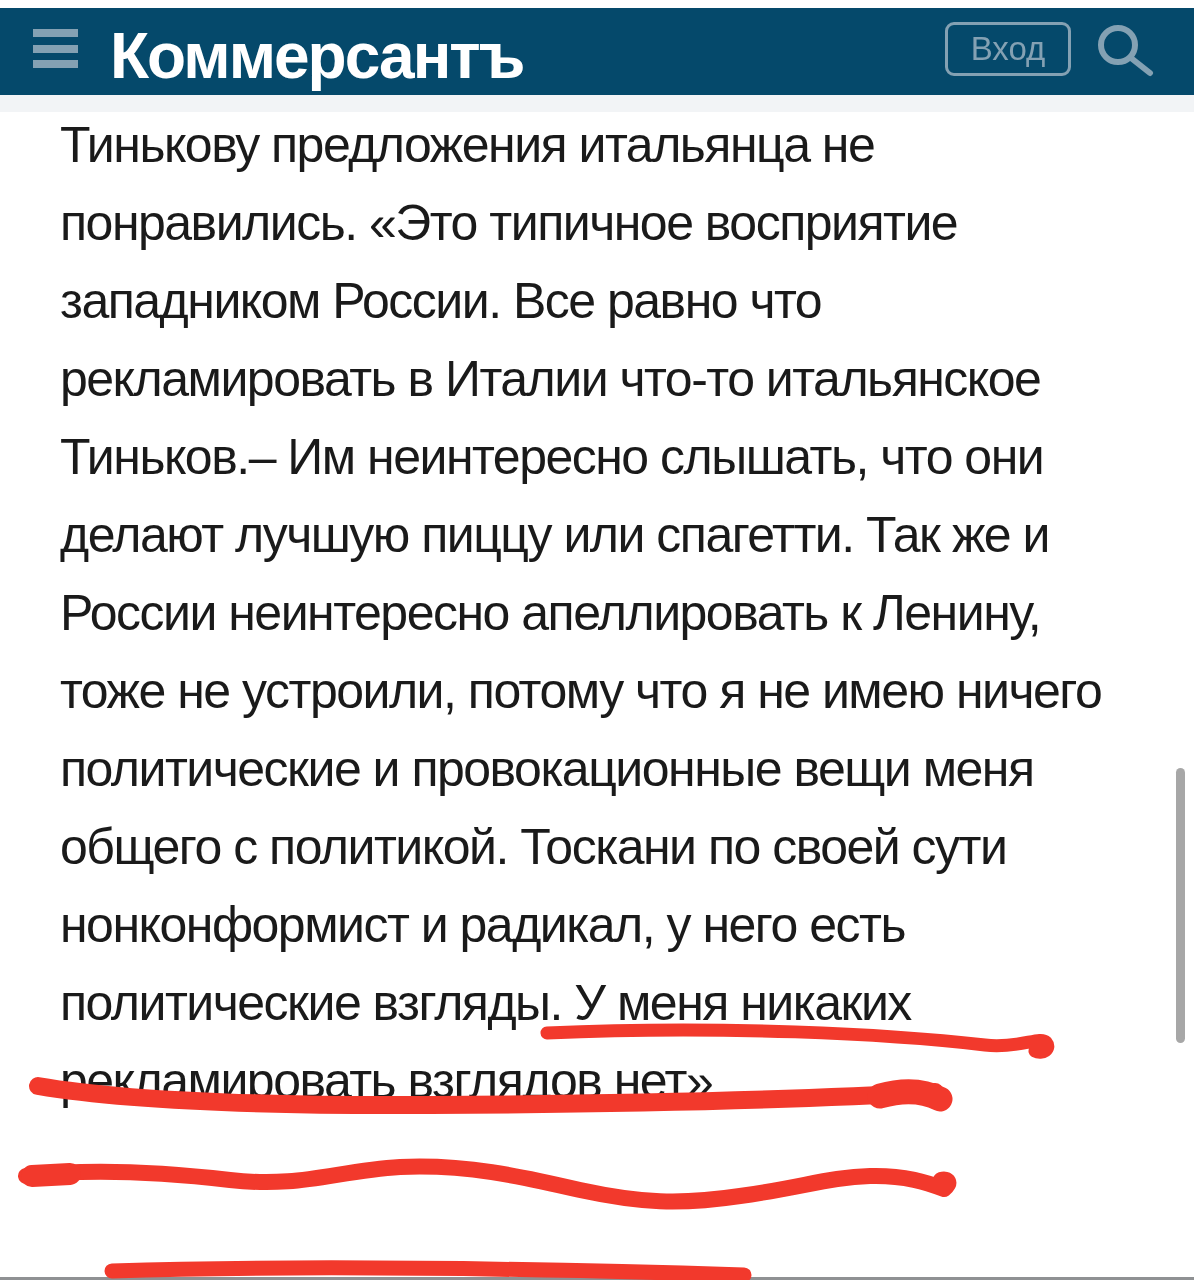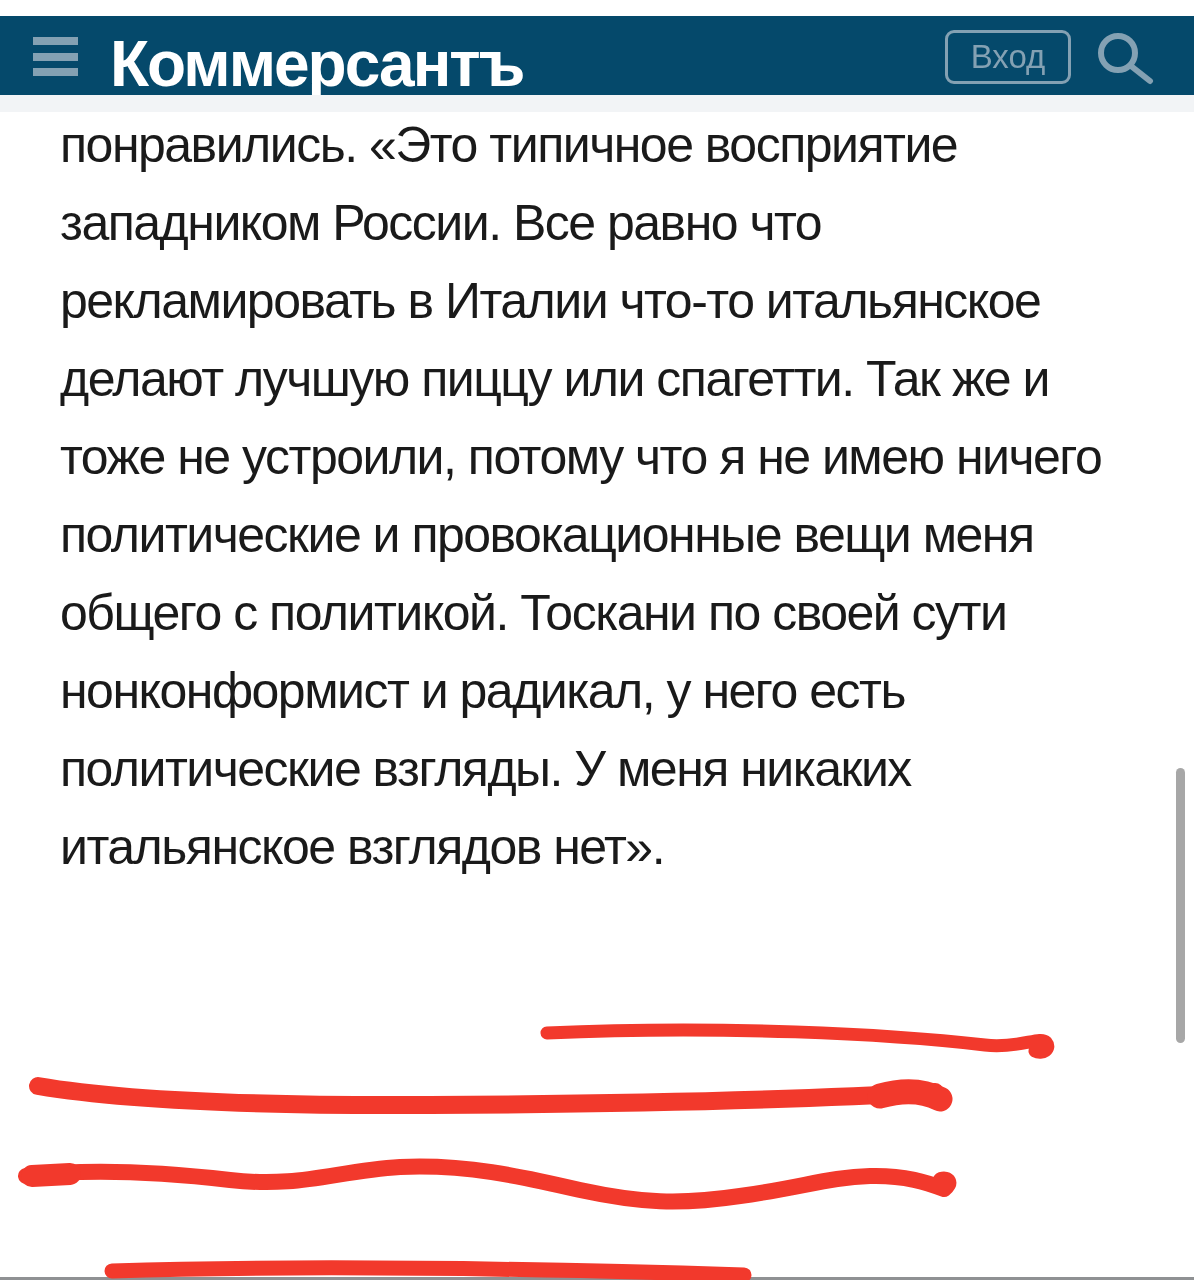--- a/index.html
+++ b/index.html
@@ -15,21 +15,21 @@
   }
   *{margin:0;padding:0;box-sizing:border-box;}
   html,body{width:1194px;height:1280px;overflow:hidden;}
   body{
     position:relative;
     background:var(--page-bg);
     font-family:"Liberation Sans","DejaVu Sans",sans-serif;
   }
   
   .header{
-    position:absolute;left:0;top:16px;width:1194px;height:95px;
+    position:absolute;left:0;top:8px;width:1194px;height:95px;
     background:var(--header-bg);
     display:flex;align-items:center;
   }
   .menu-btn{
     position:absolute;left:33px;top:21px;width:45px;height:39px;
     display:flex;flex-direction:column;justify-content:space-between;
     background:none;border:none;cursor:pointer;
   }
   .menu-btn .bar{width:45px;height:8px;background:var(--header-muted);}
   .brand{
@@ -105,30 +105,33 @@
     <svg width="70" height="68" viewBox="0 0 70 68">
       <circle cx="28" cy="29" r="17" fill="none" stroke="var(--header-muted)" stroke-width="6"></circle>
       <line x1="41" y1="42" x2="60" y2="57" stroke="var(--header-muted)" stroke-width="6" stroke-linecap="round"></line>
     </svg>
   </button>
 </header>
 
 <div class="subheader-strip"></div>
 
 <main class="article">
+  <div class="line">Тинькову предложения итальянца не</div>
   <div class="line">понравились. «Это типичное восприятие</div>
   <div class="line">западником России. Все равно что</div>
   <div class="line">рекламировать в Италии что-то итальянское</div>
+  <div class="line">Тиньков.– Им неинтересно слышать, что они</div>
   <div class="line">делают лучшую пиццу или спагетти. Так же и</div>
+  <div class="line">России неинтересно апеллировать к Ленину,</div>
   <div class="line">тоже не устроили, потому что я не имею ничего</div>
   <div class="line">политические и провокационные вещи меня</div>
   <div class="line">общего с политикой. Тоскани по своей сути</div>
   <div class="line">нонконформист и радикал, у него есть</div>
   <div class="line">политические взгляды. У меня никаких</div>
-  <div class="line">итальянское взглядов нет».</div>
+  <div class="line">рекламировать взглядов нет».</div>
 </main>
 
 <svg class="annotations" viewBox="0 0 1194 1280">
 
   <path stroke-width="13" d="M 547 1033 C 720 1025, 890 1034, 985 1045 C 1018 1049, 1040 1036, 1046 1042 C 1052 1049, 1042 1055, 1035 1051"></path>
 
   <path stroke-width="18" d="M 38 1086 C 120 1100, 260 1106, 430 1105 C 620 1104, 800 1100, 935 1092"></path>
   <path stroke-width="25" d="M 880 1096 Q 915 1086 940 1099"></path>
 
   <path stroke-width="16" d="M 26 1176 C 90 1168, 160 1172, 230 1180 C 300 1188, 335 1171, 400 1167 C 465 1164, 520 1176, 580 1190 C 640 1203, 680 1205, 740 1196 C 800 1188, 830 1177, 870 1176 C 905 1175, 928 1183, 944 1189 C 952 1183, 948 1178, 941 1180"></path>

